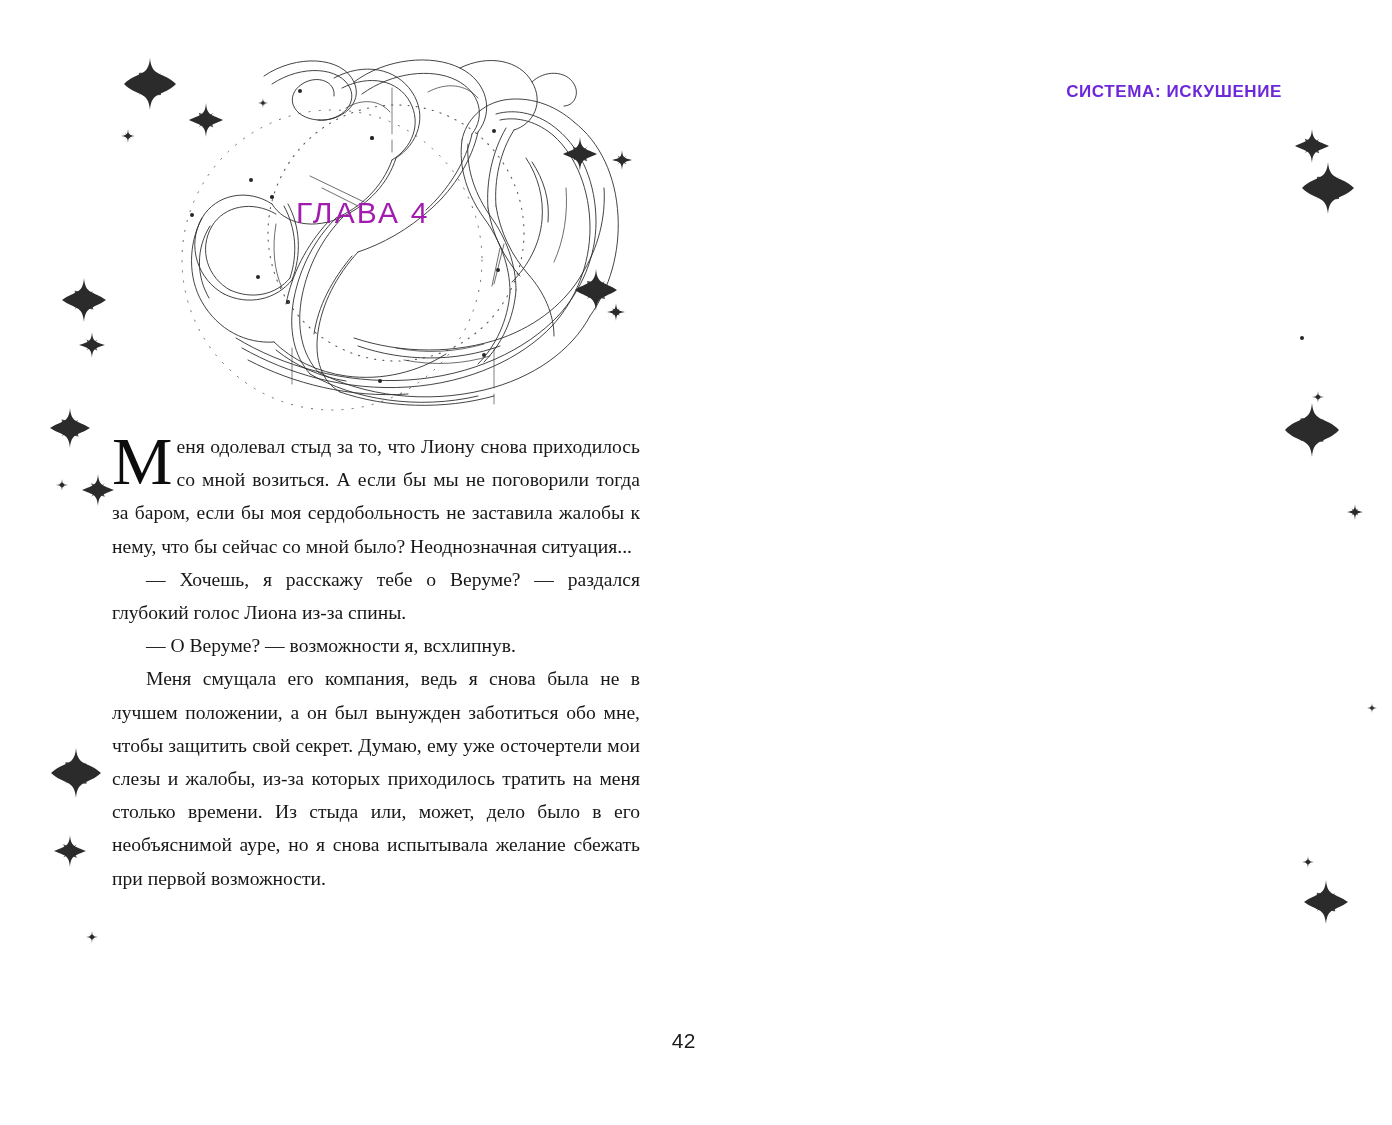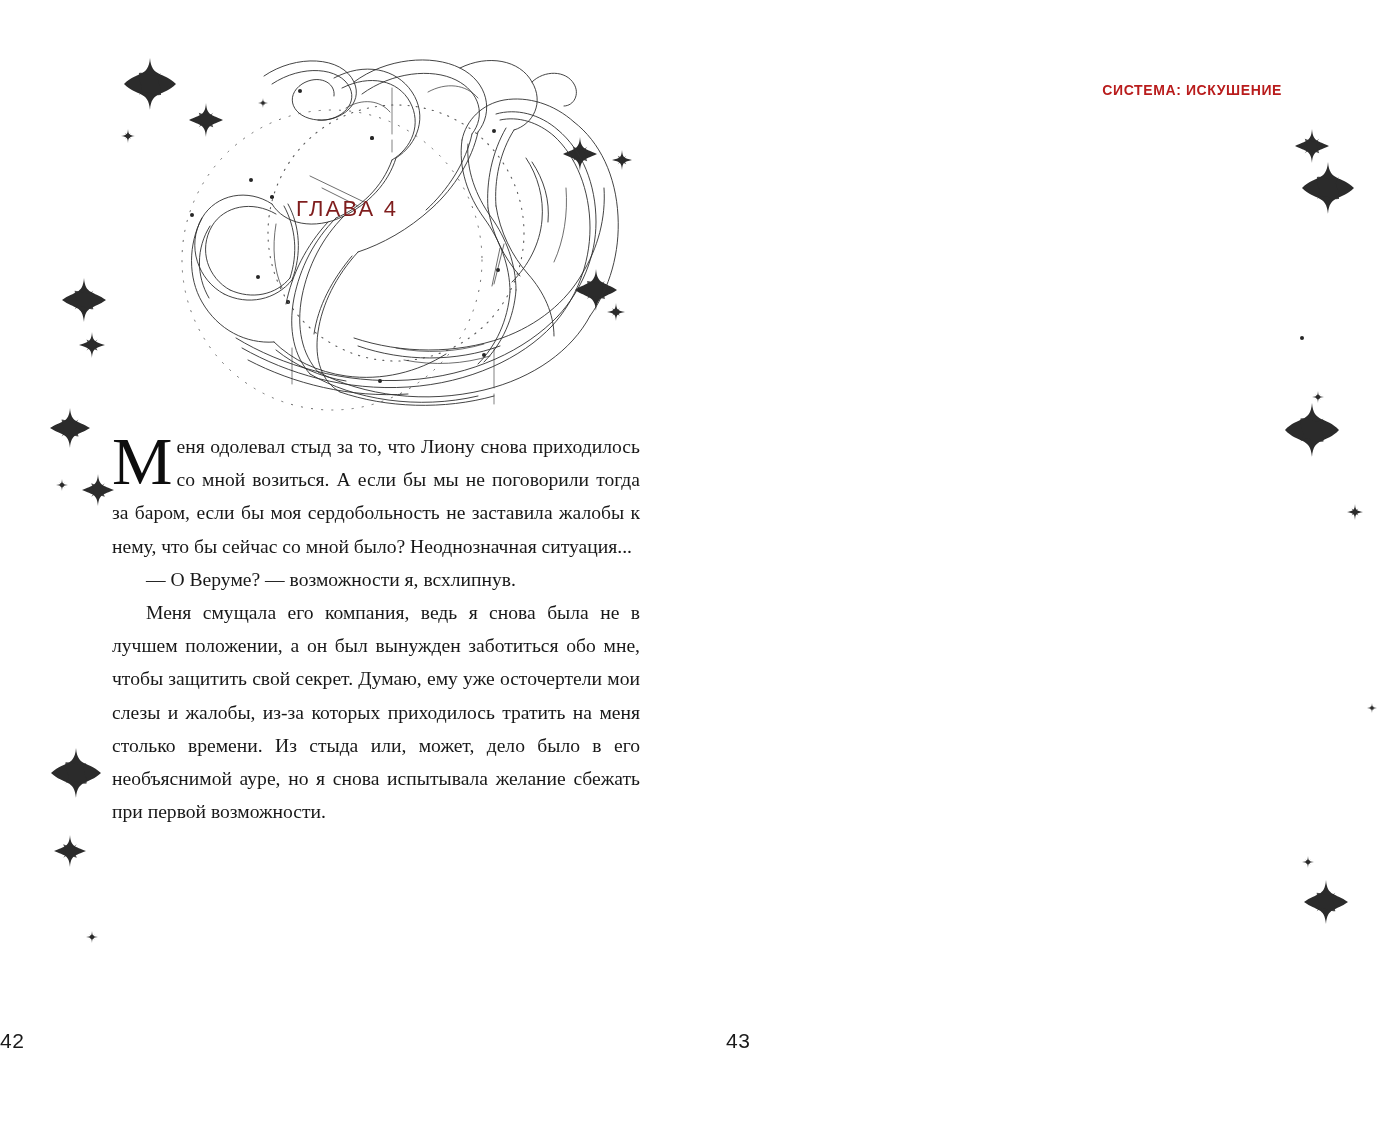--- a/index.html
+++ b/index.html
@@ -46,44 +46,44 @@
   }
   .page-left  { left: 0;   width: 696px; }
   .page-right { left: 696px; width: 696px; }
 
   .running-head {
     position: absolute;
     top: 82px;
     right: 110px;
     font-family: "Liberation Sans", "DejaVu Sans", sans-serif;
     font-weight: bold;
-    font-size: 14px;
+    font-size: 17px;
     letter-spacing: 0.6px;
-    color: #b91c1c;
+    color: #6d28d9;
     white-space: nowrap;
   }
 
   .chapter-art {
     position: absolute;
     left: 96px;
     top: 48px;
     width: 560px;
     height: 370px;
   }
   .chapter-art svg { display: block; width: 100%; height: 100%; }
 
   .chapter-title {
     position: absolute;
     left: 296px;
     top: 196px;
     font-family: "Liberation Sans", "DejaVu Sans", sans-serif;
     font-weight: 300;
-    font-size: 22px;
+    font-size: 30px;
     letter-spacing: 2.2px;
-    color: #7f1d1d;
+    color: #a21caf;
     white-space: nowrap;
     z-index: 3;
   }
 
   .textblock {
     position: absolute;
     width: 528px;
     font-size: 19.6px;
     line-height: 33.2px;
     text-align: justify;
@@ -109,21 +109,21 @@
     line-height: 54px;
     padding: 2px 4px 0 0;
     margin-top: 2px;
     color: #0d0d0d;
   }
 
   .folio {
     position: absolute;
     bottom: 72px;
     width: 100%;
-    text-align: left;
+    text-align: right;
     font-family: "Liberation Sans", "DejaVu Sans", sans-serif;
     font-size: 21px;
     font-weight: normal;
     color: #1a1a1a;
     letter-spacing: 0.5px;
   }
   .folio-left  { left: 0; padding-right: 330px; }
   .folio-right { left: 0; padding-left: 30px; }
 </style>
 </head>
@@ -323,20 +323,21 @@
         <path d="M470 140 C472 166 468 192 458 214" stroke-width="0.7"></path>
         <path d="M250 60 C266 50 284 52 294 64" stroke-width="0.7"></path>
         <path d="M332 44 C350 34 370 36 382 50" stroke-width="0.7"></path>
       </svg>
     </div>
 
     <div class="chapter-title">ГЛАВА 4</div>
 
     <div class="textblock left" id="left-text">
         <p class="dropcap-para"><span class="dropcap">М</span><span>еня одолевал стыд за то, что Лиону снова приходилось со мной возиться. А если бы мы не поговорили тогда за баром, если бы моя сердобольность не заставила жалобы к нему, что бы сейчас со мной было? Неоднозначная ситуация...</span></p>
+        <p><span>— Хочешь, я расскажу тебе о Веруме? — раздался глубокий голос Лиона из-за спины.</span></p>
         <p><span>— О Веруме? — возможности я, всхлипнув.</span></p>
         <p><span>Меня смущала его компания, ведь я снова была не в лучшем положении, а он был вынужден заботиться обо мне, чтобы защитить свой секрет. Думаю, ему уже осточертели мои слезы и жалобы, из-за которых приходилось тратить на меня столько времени. Из стыда или, может, дело было в его необъяснимой ауре, но я снова испытывала желание сбежать при первой возможности.</span></p>
       </div>
 
     <div class="folio folio-left">42</div>
   </div>
 
   <div class="page page-right">
 
     <div class="running-head">СИСТЕМА: ИСКУШЕНИЕ</div>

